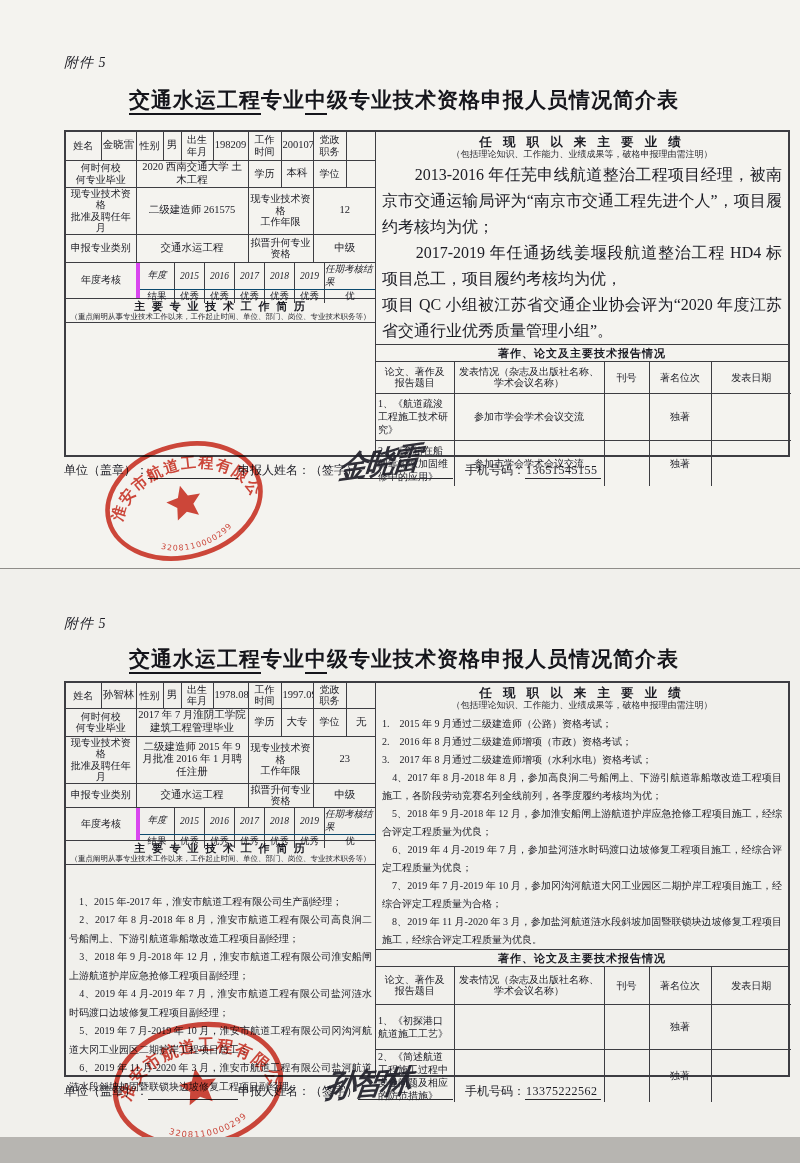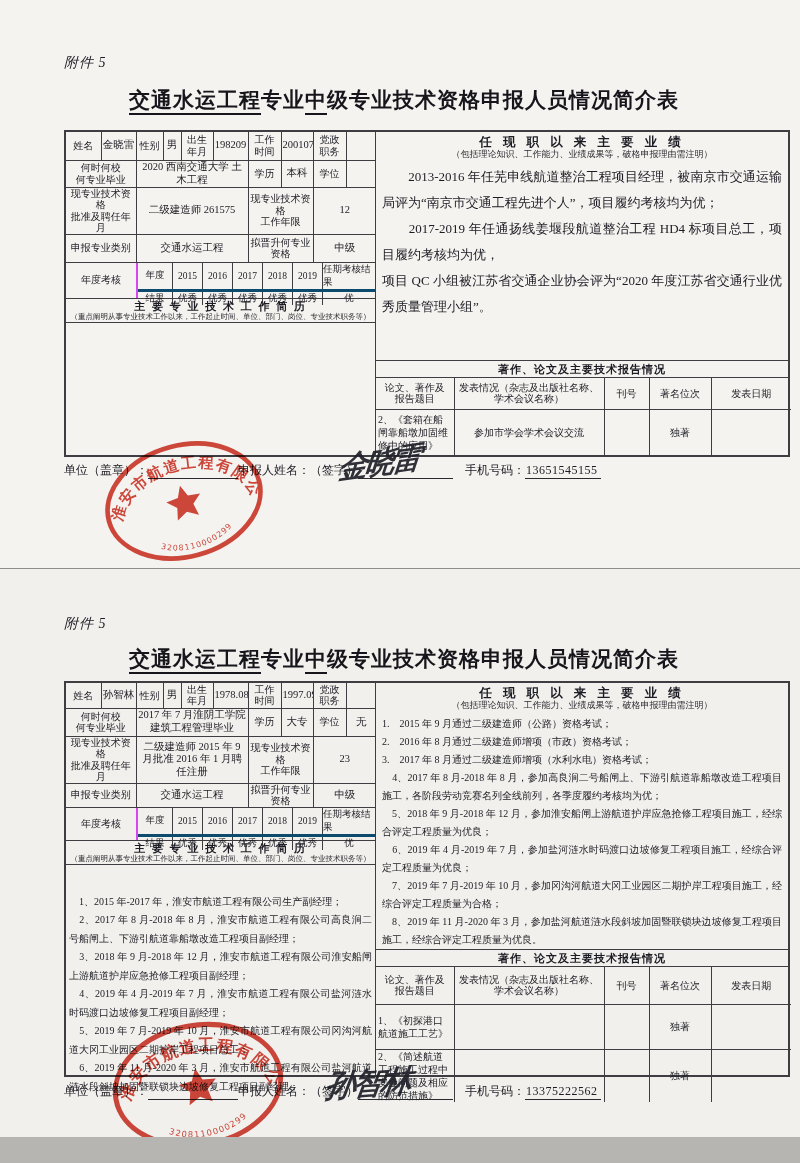--- a/index.html
+++ b/index.html
@@ -22,41 +22,41 @@
   td{border-right:1px solid #3d3d42;border-bottom:1px solid #3d3d42;overflow:hidden;}
   td:last-child{border-right:none;}
   .lab{font-size:10px;text-align:center;vertical-align:middle;line-height:1.15;padding:0 1px;}
   .val{font-size:10.5px;text-align:center;vertical-align:middle;line-height:1.2;padding:0 1px;}
   .pre{white-space:pre-line;}
   
   .f0 .r1{height:28px}.f0 .r2{height:27px}.f0 .r3{height:27px}.f0 .r4{height:28px}
   .f1 .r1{height:25px}.f1 .r2{height:28px}.f1 .r3{height:30px}.f1 .r4{height:23px}
   .assess{display:flex;border-bottom:1px solid #3d3d42;}
   .f0 .assess{height:35px}.f1 .assess{height:32px}
-  .assess-label{width:70px;border-right:2px solid #d946ef;display:flex;align-items:center;justify-content:center;font-size:10px;}
+  .assess-label{width:70px;border-right:4px solid #d946ef;display:flex;align-items:center;justify-content:center;font-size:10px;}
   .assess-grid{flex:1;display:flex;flex-direction:column;min-width:0;}
   .arow{display:flex;flex:1;}
-  .arow.top{border-bottom:3px solid #0c4a6e;}
+  .arow.top{border-bottom:1px solid #0c4a6e;font-style:italic;}
   .acell{border-right:1px solid #3d3d42;display:flex;align-items:center;justify-content:center;font-size:9.5px;}
   .acell.ah{width:34px;}
   .acell.yr{width:29px;}
   .acell.term{flex:1;border-right:none;font-size:9.5px;}
   .resume-head{border-bottom:1px solid #3d3d42;text-align:center;padding:1px 0;}
   .f0 .resume-head{height:21px}.f1 .resume-head{height:21px}
   .rh-title{font-size:11px;font-weight:bold;letter-spacing:2px;line-height:12px;}
   .rh-note{font-size:7.5px;line-height:9px;color:#2a2a30;}
   .resume-body{flex:1;padding:0 3px;font-size:11px;line-height:20px;text-align:justify;}
   .f0 .resume-body{padding-top:34px;}
   .f1 .resume-body{font-size:10px;line-height:18.5px;padding-top:28px;}
   
   .ach-head{text-align:center;padding-top:3px;}
   .f0 .ach-head{height:27px}.f1 .ach-head{height:27px}
   .ah-title{font-size:12.5px;font-weight:bold;letter-spacing:4px;line-height:14px;}
   .ah-note{font-size:9px;line-height:11px;color:#2a2a30;}
-  .ach-body{flex:1;padding:2px 6px 0 6px;font-size:13px;line-height:26px;text-align:justify;}
+  .ach-body{flex:1;padding:2px 6px 0 6px;font-size:16px;line-height:26px;text-align:justify;}
   .f1 .ach-body{font-size:10px;line-height:18px;padding-top:4px;}
   .pub-title{border-top:1px solid #3d3d42;border-bottom:1px solid #3d3d42;text-align:center;
              font-size:11px;font-weight:bold;letter-spacing:1px;}
   .f0 .pub-title{height:16px;line-height:16px;}
   .f1 .pub-title{height:16px;line-height:16px;}
   .pub td{vertical-align:middle;}
   .f0 .ph{height:31px}.f1 .ph{height:37px}
   .f0 .prow1{height:47px}.f1 .prow1{height:45px}
   .f0 .prow2{height:46px}.f1 .prow2{height:47px}
   .prow1 td,.prow2 td{font-size:10px;text-align:center;line-height:13px;}
@@ -190,20 +190,27 @@
         <tbody>
             <tr class="ph">
           <td class="lab pre">论文、著作及
 报告题目</td>
           <td class="lab pre">发表情况（杂志及出版社名称、
 学术会议名称）</td>
           <td class="lab">刊号</td>
           <td class="lab">著名位次</td>
           <td class="lab">发表日期</td>
         </tr>
+        <tr class="prow1">
+          <td class="pt">1、《航道疏浚工程施工技术研究》</td>
+          <td>参加市学会学术会议交流</td>
+          <td></td>
+          <td>独著</td>
+          <td></td>
+        </tr>
         <tr class="prow2">
           <td class="pt">2、《套箱在船闸靠船墩加固维修中的应用》</td>
           <td>参加市学会学术会议交流</td>
           <td></td>
           <td>独著</td>
           <td></td>
         </tr>
       </tbody>
         </table>
     </div>

